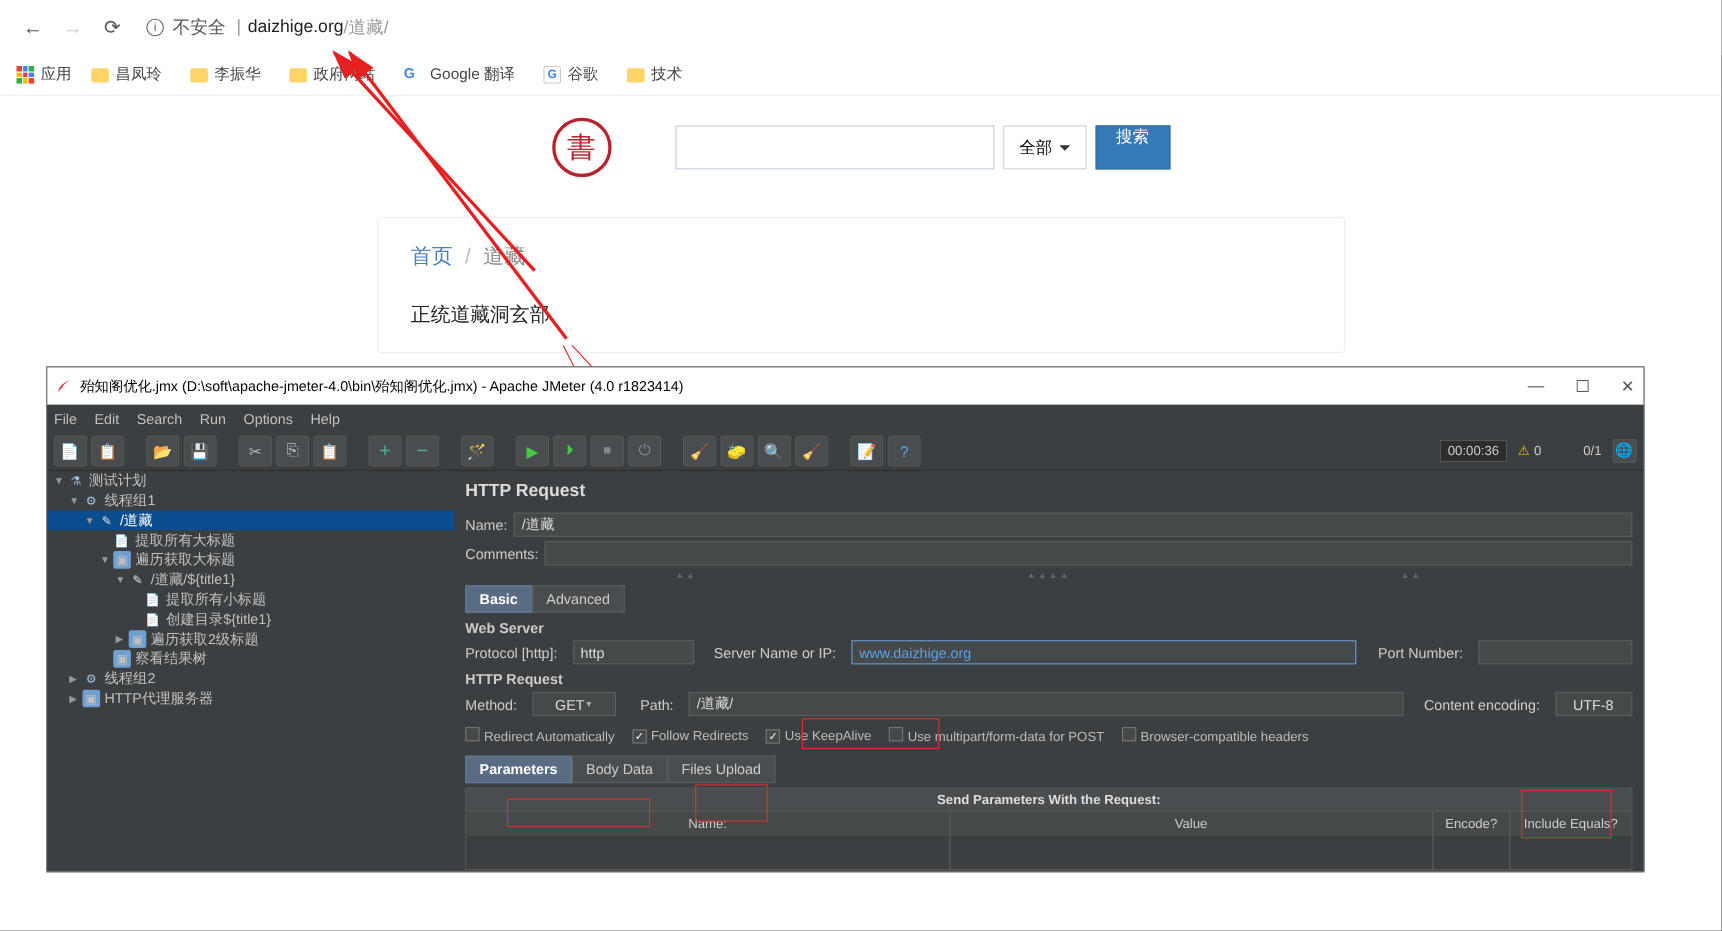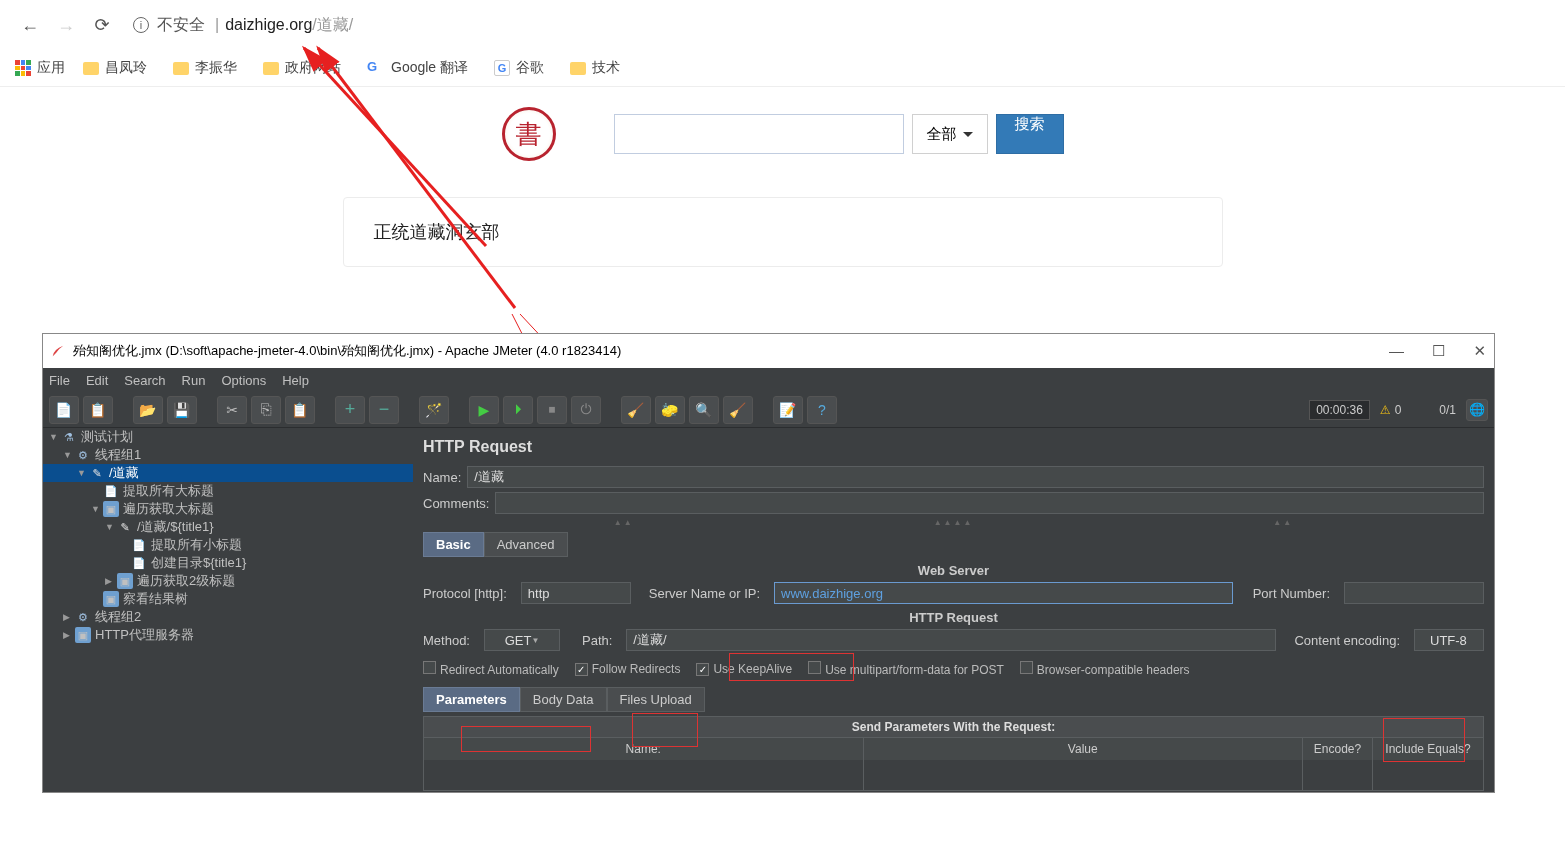--- a/index.html
+++ b/index.html
@@ -75,21 +75,21 @@
 .panel-title { font-size: 16px; font-weight: bold; color: #ddd; padding: 6px 0; }
 .form-row { display: flex; align-items: center; margin: 4px 0; }
 .form-label { color: #ccc; font-size: 13px; margin-right: 6px; white-space: nowrap; }
 .form-input { flex: 1; height: 22px; background: #45494a; border: 1px solid #5a5e60; color: #ddd; padding: 0 6px; font-size: 13px; }
 .grip { text-align: center; color: #666; font-size: 8px; height: 10px; margin-top: 2px; letter-spacing: 2px; }
 
 .tabs { display: flex; margin: 4px 0; }
 .tab { padding: 4px 12px; background: #4a4d4f; border: 1px solid #5a5e60; color: #ccc; font-size: 13px; }
 .tab.active { background: #5a6b84; color: #fff; font-weight: bold; border-color: #6a7b94; }
 
-.section-label { color: #ccc; font-size: 13px; font-weight: bold; margin: 6px 0 4px; text-align: center; }
+.section-label { color: #ccc; font-size: 13px; font-weight: bold; margin: 6px 0 4px; }
 .webserver-row { display: flex; align-items: center; gap: 8px; margin: 4px 0; }
 .short-input { width: 110px; height: 22px; background: #45494a; border: 1px solid #5a5e60; color: #ddd; padding: 0 6px; font-size: 13px; }
 .mid-input { width: 480px; height: 22px; background: #45494a; border: 1px solid #5a5e60; color: #ddd; padding: 0 6px; font-size: 13px; }
 .flex-input { flex: 1; height: 22px; background: #45494a; border: 1px solid #5a5e60; color: #ddd; padding: 0 6px; font-size: 13px; }
 .tiny-input { width: 140px; height: 22px; background: #45494a; border: 1px solid #5a5e60; color: #ddd; padding: 0 6px; font-size: 13px; }
 .sel-input { color: #5ea0e0; background: #45494a; }
 .method-dd { width: 76px; height: 22px; background: #45494a; border: 1px solid #5a5e60; color: #ddd; padding: 0 6px; display:flex;align-items:center;justify-content:center;font-size:13px;}
 .method-dd::after{content:"▼";font-size:8px;color:#aaa;}
 
 .checks-row { display: flex; align-items: center; gap: 16px; margin: 10px 0; font-size: 12px; color: #bbb; }
@@ -165,20 +165,25 @@
 <div class="page-content">
   <div class="search-row">
     <div class="logo-circle">書</div>
     <div class="search-box"></div>
     <div class="dd-btn">
         <span>全部</span>
       </div>
     <div class="search-btn">搜索</div>
   </div>
   <div class="content-box">
+    <div class="breadcrumb">
+      <span class="bc-home">首页</span>
+      <span class="bc-sep">/</span>
+      <span class="bc-current">道藏</span>
+    </div>
     <div class="category-link">正统道藏洞玄部</div>
   </div>
 </div>
 
 <svg class="svg-arrows" width="1565" height="700">
   <defs>
       <marker id="ah" markerWidth="10" markerHeight="10" refX="8" refY="3" orient="auto">
         <path d="M0,0 L9,3 L0,6 Z" fill="#e62020"></path>
       </marker>
     </defs>

